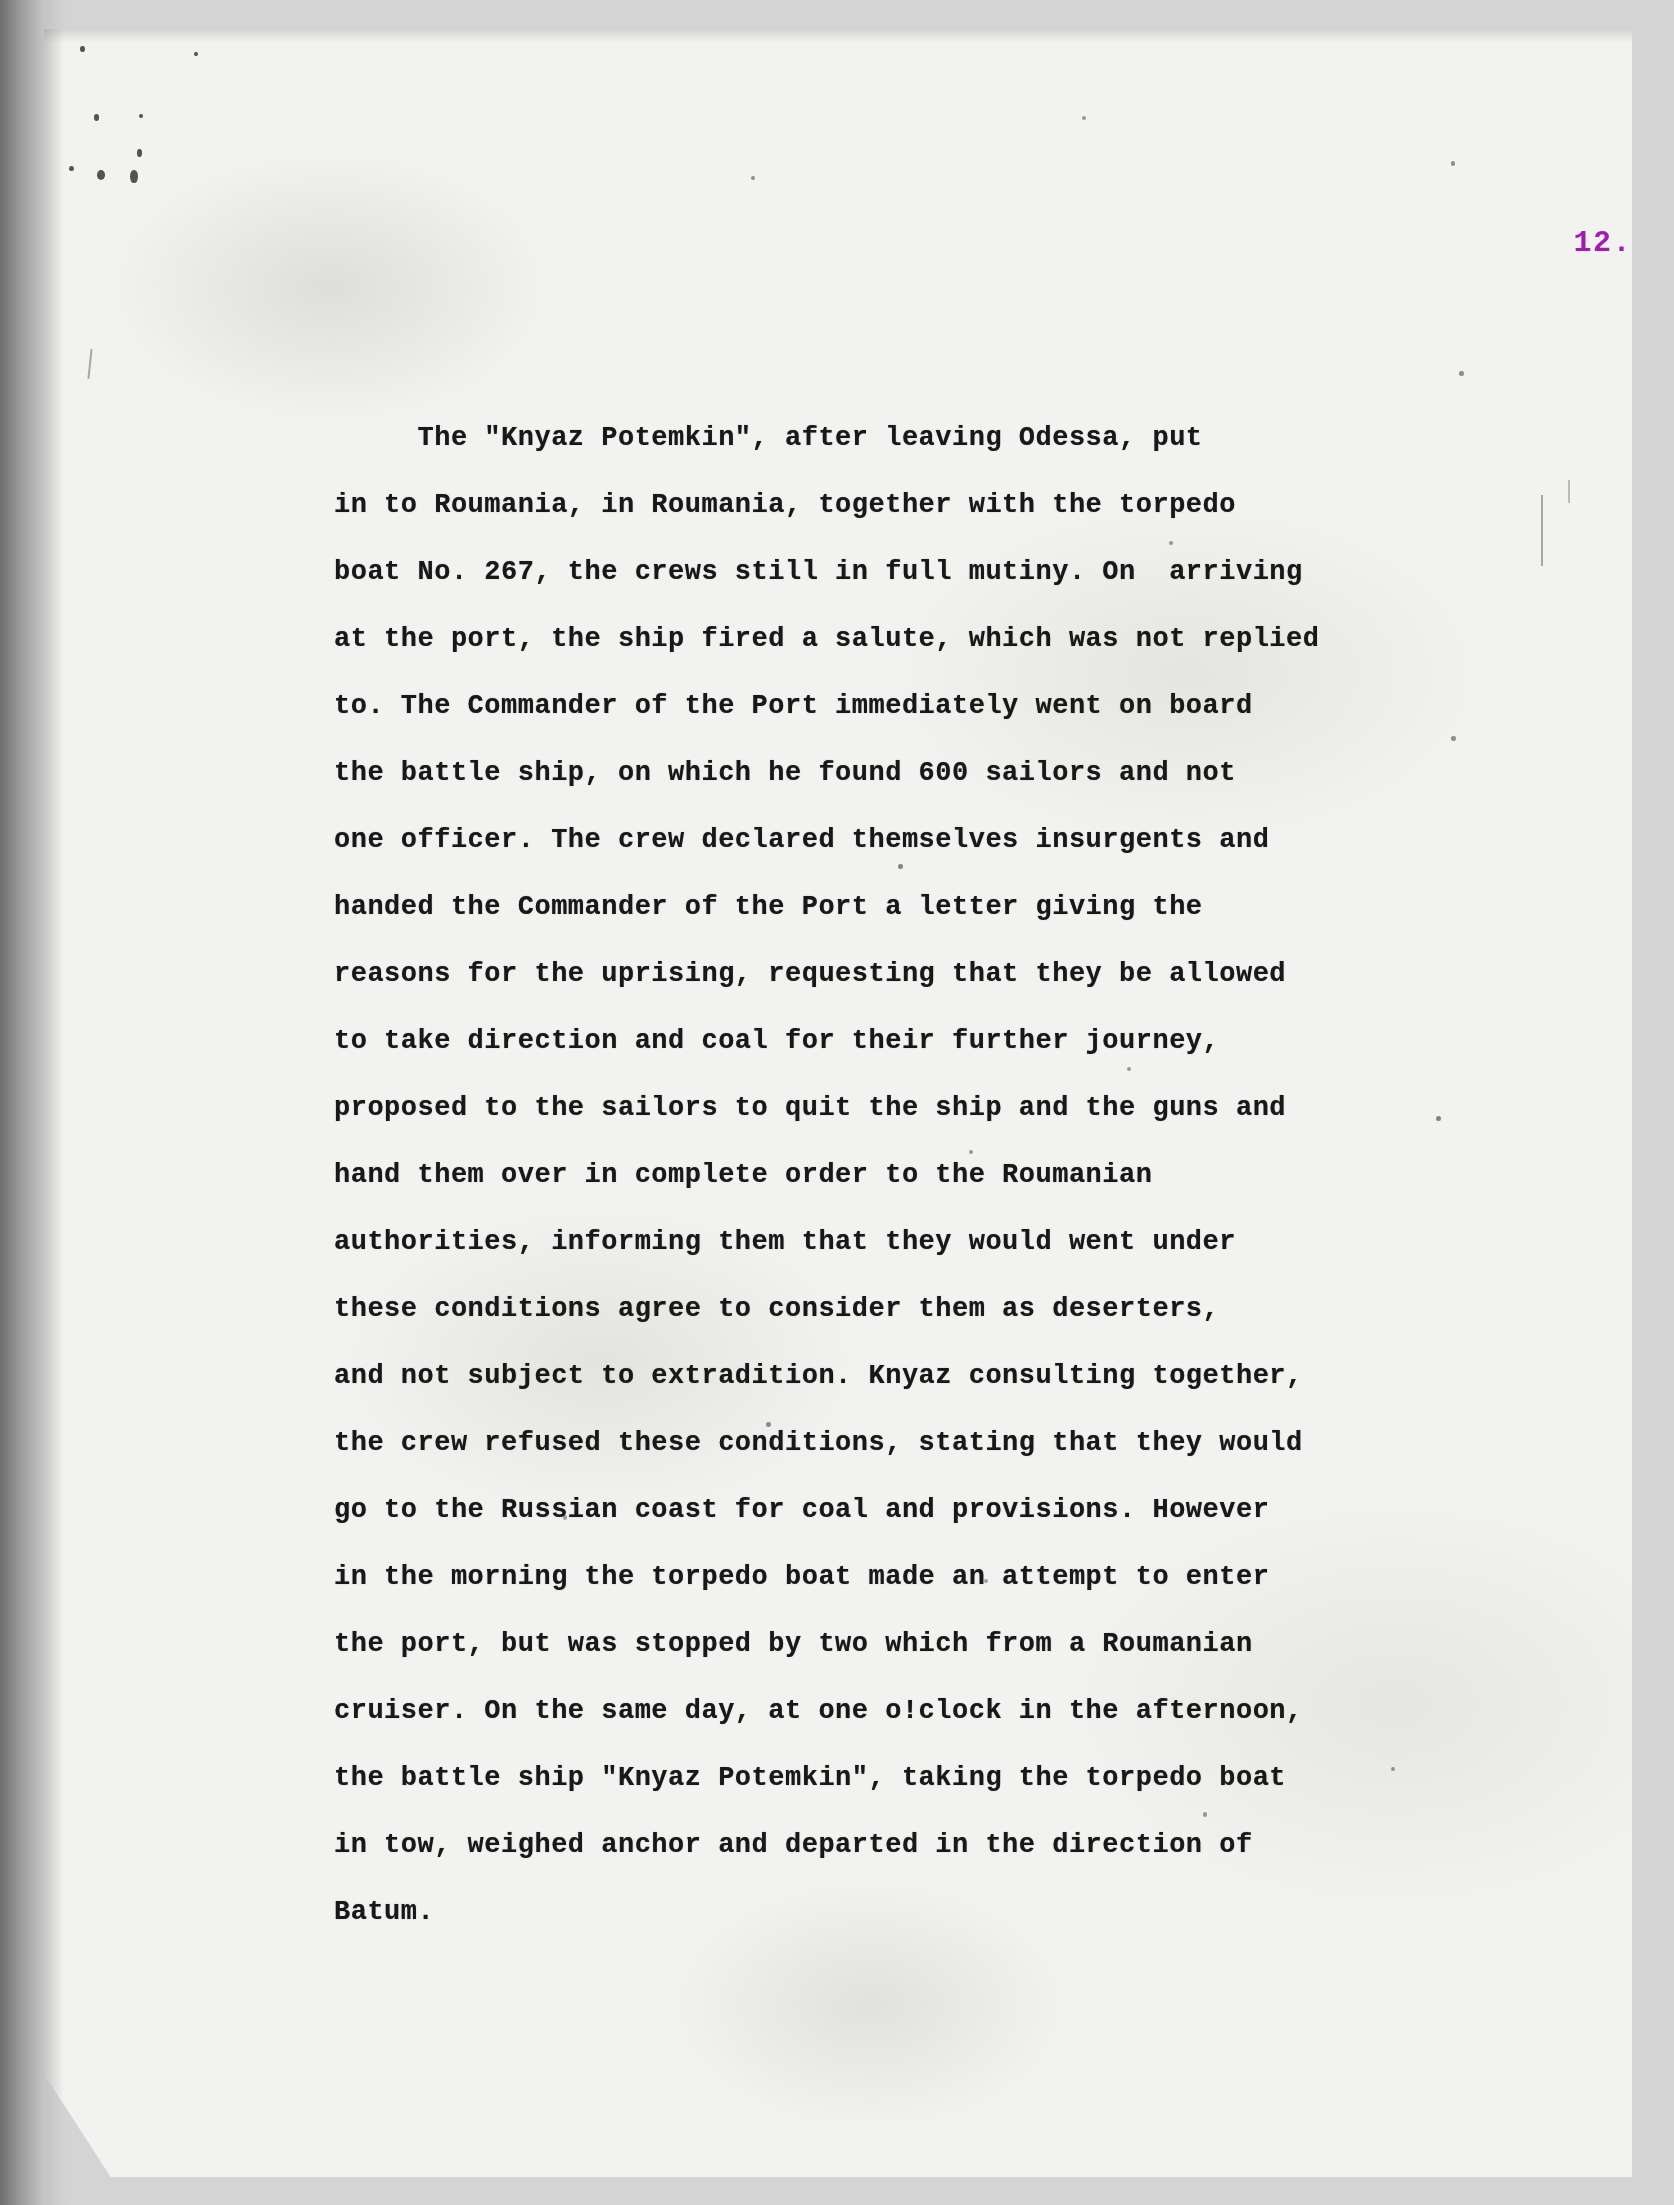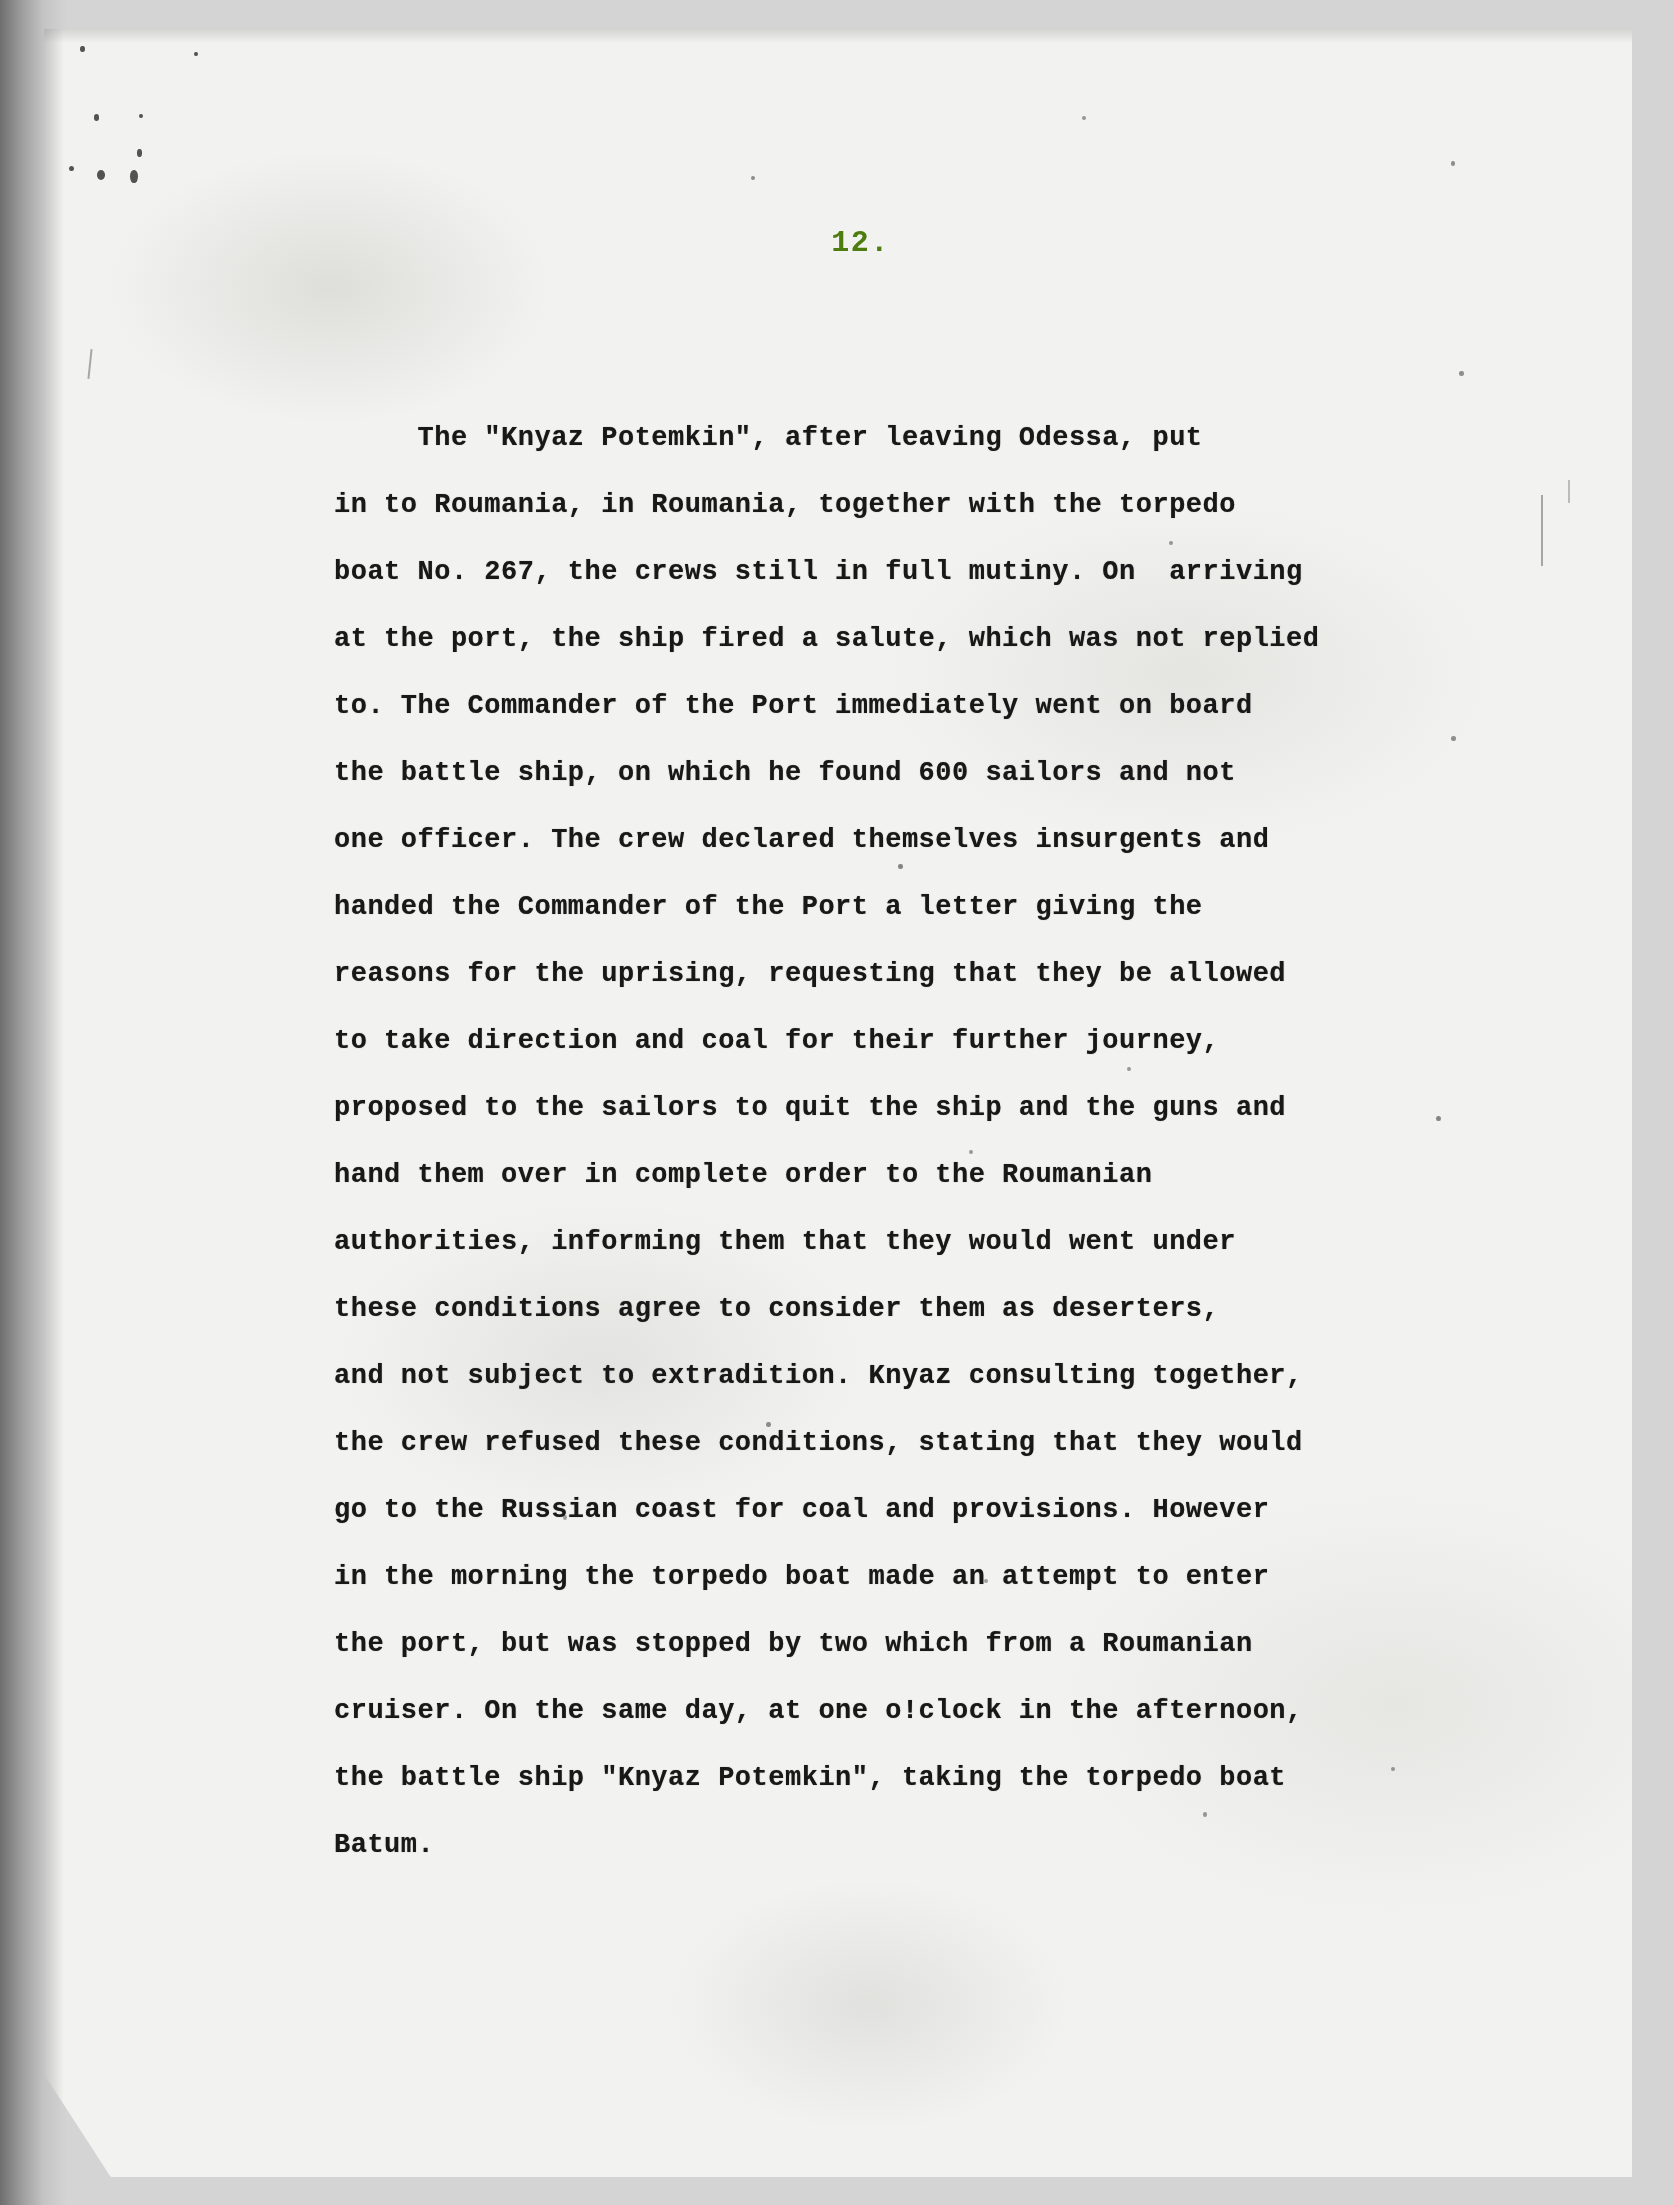--- a/index.html
+++ b/index.html
@@ -68,25 +68,25 @@
     background: linear-gradient(180deg, rgba(140,140,140,0.30), rgba(0,0,0,0));
     pointer-events: none;
   }
 
   
   .page-number {
     position: absolute;
     top: 197px;
     left: 0;
     width: 1588px;
-    text-align: center;
+    text-align: right;
     font-size: 30px;
     font-weight: bold;
     letter-spacing: 1.5px;
-    color: #4d7c0f;
+    color: #a21caf;
     padding-left: 45px;
     box-sizing: border-box;
   }
 
   
   .body-text {
     position: absolute;
     top: 376px;
     left: 290px;
     width: 1234px;
@@ -177,18 +177,19 @@
       <div class="text-line">hand them over in complete order to the Roumanian</div>
       <div class="text-line">authorities, informing them that they would went under</div>
       <div class="text-line">these conditions agree to consider them as deserters,</div>
       <div class="text-line">and not subject to extradition. Knyaz consulting together,</div>
       <div class="text-line">the crew refused these conditions, stating that they would</div>
       <div class="text-line">go to the Russian coast for coal and provisions. However</div>
       <div class="text-line">in the morning the torpedo boat made an attempt to enter</div>
       <div class="text-line">the port, but was stopped by two which from a Roumanian</div>
       <div class="text-line">cruiser. On the same day, at one o!clock in the afternoon,</div>
       <div class="text-line">the battle ship "Knyaz Potemkin", taking the torpedo boat</div>
+      <div class="text-line">in tow, weighed anchor and departed in the direction of</div>
       <div class="text-line">Batum.</div>
     </div>
 
   </div>
 </div>
 
 
 </body></html>

